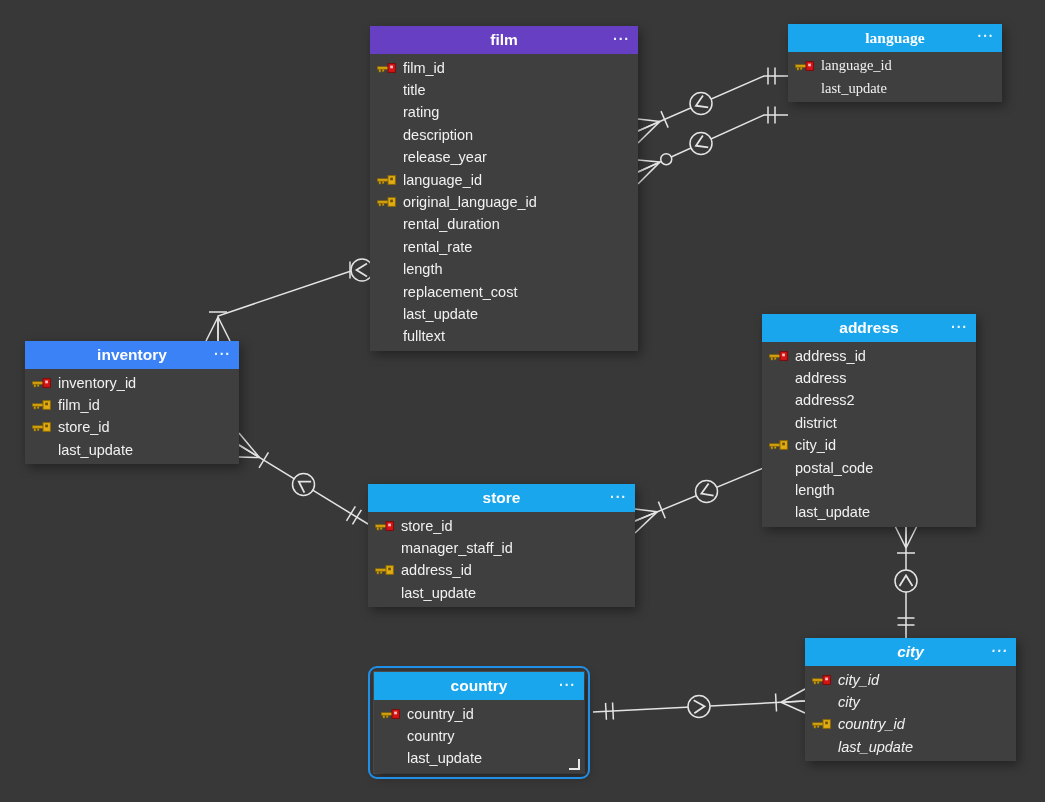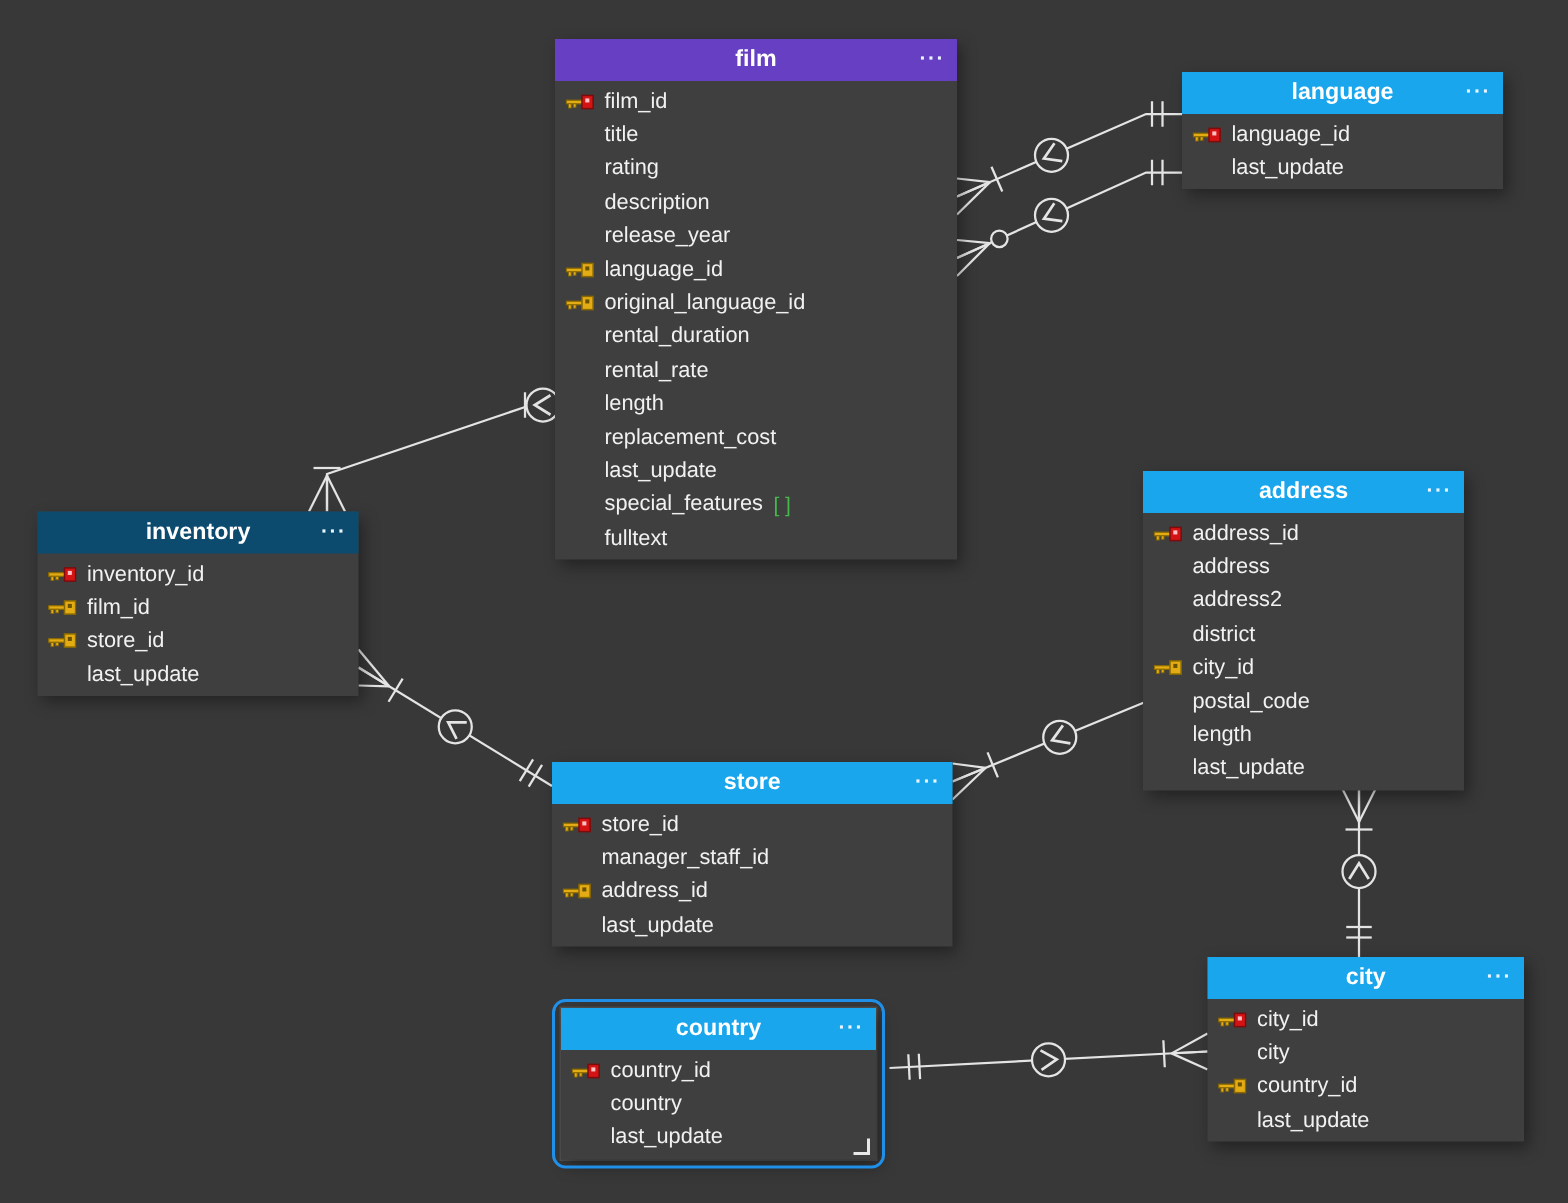--- a/index.html
+++ b/index.html
@@ -198,31 +198,26 @@
         <div class="row">
           <span class="kicon"></span>
           <span class="cname">replacement_cost</span>
         </div>
         <div class="row">
           <span class="kicon"></span>
           <span class="cname">last_update</span>
         </div>
         <div class="row">
           <span class="kicon"></span>
-          <span class="cname">special_features</span>
-          <span class="suffix">[ ]</span>
-        </div>
-        <div class="row">
-          <span class="kicon"></span>
           <span class="cname">fulltext</span>
         </div>
       </div>
   </div>
 
-  <div class="table" style="left:788px;top:48px;width:214px;">
+  <div class="table" style="left:788px;top:24px;width:214px;font-family:Liberation Serif, serif;">
     <div class="thead" style="background: rgb(26, 166, 236);">
       <span>language</span>
       <span class="menu">···</span>
     </div>
     <div class="tbody">
         <div class="row">
           <span class="kicon">
             <svg width="19" height="12" viewBox="0 0 19 12">
               <rect x="0.5" y="4.8" width="11" height="2.4" fill="#e3ac14" stroke="#8a6a00" stroke-width="0.8"></rect>
               <rect x="2" y="7.2" width="1.8" height="2.8" fill="#e3ac14" stroke="#8a6a00" stroke-width="0.6"></rect>
@@ -234,21 +229,21 @@
           <span class="cname">language_id</span>
         </div>
         <div class="row">
           <span class="kicon"></span>
           <span class="cname">last_update</span>
         </div>
       </div>
   </div>
 
   <div class="table" style="left:25px;top:341px;width:214px;">
-    <div class="thead" style="background: #0c4a6e;">
+    <div class="thead" style="background: #3b82f6;">
       <span>inventory</span>
       <span class="menu">···</span>
     </div>
     <div class="tbody">
         <div class="row">
           <span class="kicon">
             <svg width="19" height="12" viewBox="0 0 19 12">
               <rect x="0.5" y="4.8" width="11" height="2.4" fill="#e3ac14" stroke="#8a6a00" stroke-width="0.8"></rect>
               <rect x="2" y="7.2" width="1.8" height="2.8" fill="#e3ac14" stroke="#8a6a00" stroke-width="0.6"></rect>
               <rect x="5.2" y="7.2" width="1.8" height="2.3" fill="#e3ac14" stroke="#8a6a00" stroke-width="0.6"></rect>
@@ -339,21 +334,21 @@
           <span class="kicon"></span>
           <span class="cname">length</span>
         </div>
         <div class="row">
           <span class="kicon"></span>
           <span class="cname">last_update</span>
         </div>
       </div>
   </div>
 
-  <div class="table" style="left:368px;top:508px;width:267px;">
+  <div class="table" style="left:368px;top:484px;width:267px;">
     <div class="thead" style="background: rgb(26, 166, 236);">
       <span>store</span>
       <span class="menu">···</span>
     </div>
     <div class="tbody">
         <div class="row">
           <span class="kicon">
             <svg width="19" height="12" viewBox="0 0 19 12">
               <rect x="0.5" y="4.8" width="11" height="2.4" fill="#e3ac14" stroke="#8a6a00" stroke-width="0.8"></rect>
               <rect x="2" y="7.2" width="1.8" height="2.8" fill="#e3ac14" stroke="#8a6a00" stroke-width="0.6"></rect>
@@ -411,21 +406,21 @@
           <span class="cname">country</span>
         </div>
         <div class="row">
           <span class="kicon"></span>
           <span class="cname">last_update</span>
         </div>
       </div>
     <div class="resize-handle"></div>
   </div>
 
-  <div class="table" style="left:805px;top:638px;width:211px;">
+  <div class="table" style="left:805px;top:638px;width:211px;font-style:italic;">
     <div class="thead" style="background: rgb(26, 166, 236);">
       <span>city</span>
       <span class="menu">···</span>
     </div>
     <div class="tbody">
         <div class="row">
           <span class="kicon">
             <svg width="19" height="12" viewBox="0 0 19 12">
               <rect x="0.5" y="4.8" width="11" height="2.4" fill="#e3ac14" stroke="#8a6a00" stroke-width="0.8"></rect>
               <rect x="2" y="7.2" width="1.8" height="2.8" fill="#e3ac14" stroke="#8a6a00" stroke-width="0.6"></rect>

